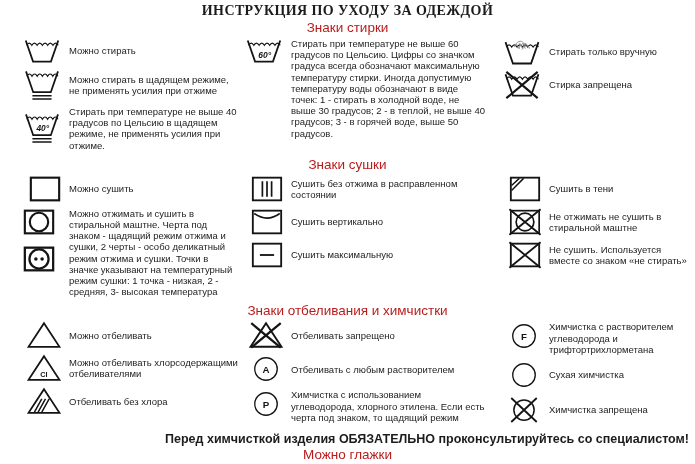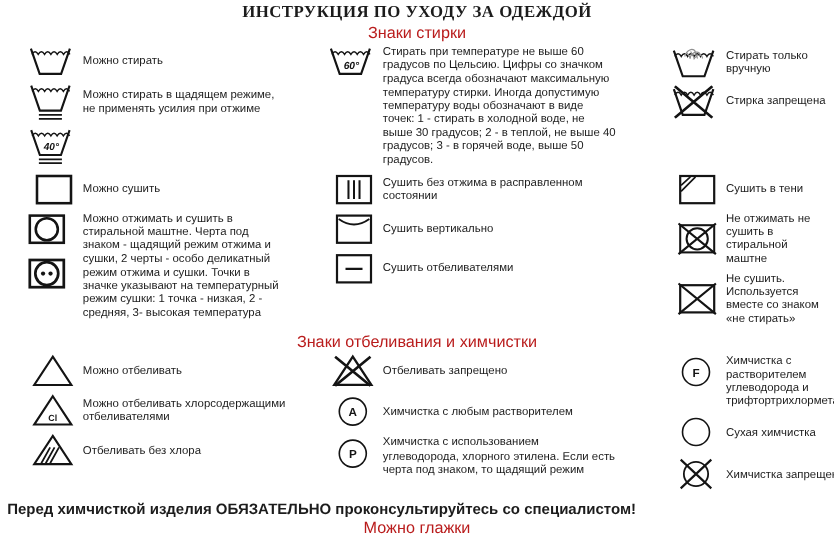--- a/index.html
+++ b/index.html
@@ -11,30 +11,30 @@
     border-radius:15px;
   }
   .title{
     text-align:center;font-family:"Liberation Serif",serif;
     font-weight:bold;font-size:14px;letter-spacing:.4px;margin:0 0 1px 0;
   }
   .sec-header{
     text-align:center;font-size:13.5px;font-weight:normal;
     margin:1px 0 3px 0;color:#b91c1c;
   }
-  .cols{display:grid;grid-template-columns:232px 248px 1fr;gap:28px;}
+  .cols{display:grid;grid-template-columns:232px 248px 1fr;}
   .col{display:flex;flex-direction:column;}
   .item{display:flex;align-items:center;gap:7px;margin-bottom:5px;}
   .item.top{align-items:flex-start;}
   .col-1 .item{padding-left:10px;}
   .col-3 .item{padding-left:10px;}
   .icon{flex:0 0 auto;width:46px;display:flex;justify-content:flex-end;}
   .icon.stack{flex-direction:column;align-items:center;gap:9px;}
   .txt{font-size:9.5px;line-height:1.18;}
-  .warning{text-align:left;font-weight:bold;font-size:12.5px;margin:2px 0 1px 0;}
+  .warning{text-align:right;font-weight:bold;font-size:12.5px;margin:2px 0 1px 0;}
   svg{display:block;}
   svg text{font-family:"Liberation Sans",sans-serif;}
 </style>
 </head>
 <body>
 
 <div class="page">
 
   <div class="title">ИНСТРУКЦИЯ ПО УХОДУ ЗА ОДЕЖДОЙ</div>
 
@@ -62,20 +62,21 @@
       </div>
       <div class="item">
         <span class="icon">
           <svg width="40" height="32" viewBox="0 0 48 40" fill="none" stroke="#141414">
             <path d="M4 3 L13 29 L35 29 L44 3" stroke-width="2.2"></path>
             <path d="M5 9 q3.25 -5.5 6.5 0 q3.25 -5.5 6.5 0 q3.25 -5.5 6.5 0 q3.25 -5.5 6.5 0 q3.25 -5.5 6.5 0 q3.25 -5.5 6.5 0" stroke-width="1.5"></path>
             <path d="M12 33.5 H36 M12 37.5 H36" stroke-width="1.8"></path>
             <text x="25" y="24" text-anchor="middle" font-size="10.5" font-style="italic" font-weight="bold" fill="#141414" stroke="none">40°</text>
           </svg>
         </span>
+        <span class="txt">Стирать при температуре не выше 40 градусов по Цельсию в щадящем режиме, не применять усилия при отжиме.</span>
       </div>
     </div>
     <div class="col col-2">
       <div class="item top">
         <span class="icon">
           <svg width="40" height="26" viewBox="0 0 48 32" fill="none" stroke="#141414">
             <path d="M4 3 L13 29 L35 29 L44 3" stroke-width="2.2"></path>
             <path d="M5 9 q3.25 -5.5 6.5 0 q3.25 -5.5 6.5 0 q3.25 -5.5 6.5 0 q3.25 -5.5 6.5 0 q3.25 -5.5 6.5 0 q3.25 -5.5 6.5 0" stroke-width="1.5"></path>
             <text x="25" y="24" text-anchor="middle" font-size="10.5" font-style="italic" font-weight="bold" fill="#141414" stroke="none">60°</text>
           </svg>
@@ -105,20 +106,21 @@
             <path d="M4 4 L13 30 L35 30 L44 4" stroke-width="2.2"></path>
             <path d="M5 10 q3.25 -5.5 6.5 0 q3.25 -5.5 6.5 0 q3.25 -5.5 6.5 0 q3.25 -5.5 6.5 0 q3.25 -5.5 6.5 0 q3.25 -5.5 6.5 0" stroke-width="1.5"></path>
             <path d="M5 1 L43 33 M43 1 L5 33" stroke-width="2.6"></path>
           </svg>
         </span>
         <span class="txt">Стирка запрещена</span>
       </div>
     </div>
   </div>
 
+  <div class="sec-header">Знаки сушки</div>
   <div class="cols">
     <div class="col col-1">
       <div class="item">
         <span class="icon">
           <svg width="34" height="28" viewBox="0 0 48 38" fill="none" stroke="#141414">
             <rect x="4" y="3" width="40" height="32" stroke-width="3"></rect>
           </svg>
         </span>
         <span class="txt">Можно сушить</span>
       </div>
@@ -157,21 +159,21 @@
         </span>
         <span class="txt">Сушить вертикально</span>
       </div>
       <div class="item">
         <span class="icon">
           <svg width="34" height="28" viewBox="0 0 48 38" fill="none" stroke="#141414">
             <rect x="4" y="3" width="40" height="32" stroke-width="2.6"></rect>
             <path d="M14 19 H34" stroke-width="2.6"></path>
           </svg>
         </span>
-        <span class="txt">Сушить отбеливателями</span>
+        <span class="txt">Сушить максимальную</span>
       </div>
     </div>
     <div class="col col-3">
       <div class="item">
         <span class="icon">
           <svg width="34" height="28" viewBox="0 0 48 38" fill="none" stroke="#141414">
             <rect x="4" y="3" width="40" height="32" stroke-width="2.6"></rect>
             <path d="M5 14 L16 4 M5 21 L22 4" stroke-width="2"></path>
           </svg>
         </span>
@@ -239,21 +241,21 @@
         </span>
         <span class="txt">Отбеливать запрещено</span>
       </div>
       <div class="item">
         <span class="icon">
           <svg width="36" height="30" viewBox="0 0 48 40" fill="none" stroke="#141414">
             <circle cx="24" cy="20" r="15" stroke-width="1.8"></circle>
             <text x="24" y="25" text-anchor="middle" font-size="13" font-weight="600" fill="#141414" stroke="none">A</text>
           </svg>
         </span>
-        <span class="txt">Химчистка с любым растворителем</span>
+        <span class="txt">Отбеливать с любым растворителем</span>
       </div>
       <div class="item top">
         <span class="icon">
           <svg width="36" height="30" viewBox="0 0 48 40" fill="none" stroke="#141414">
             <circle cx="24" cy="20" r="15" stroke-width="1.8"></circle>
             <text x="24" y="25" text-anchor="middle" font-size="13" font-weight="600" fill="#141414" stroke="none">P</text>
           </svg>
         </span>
         <span class="txt">Химчистка с использованием углеводорода, хлорного этилена. Если есть черта под знаком, то щадящий режим</span>
       </div>

